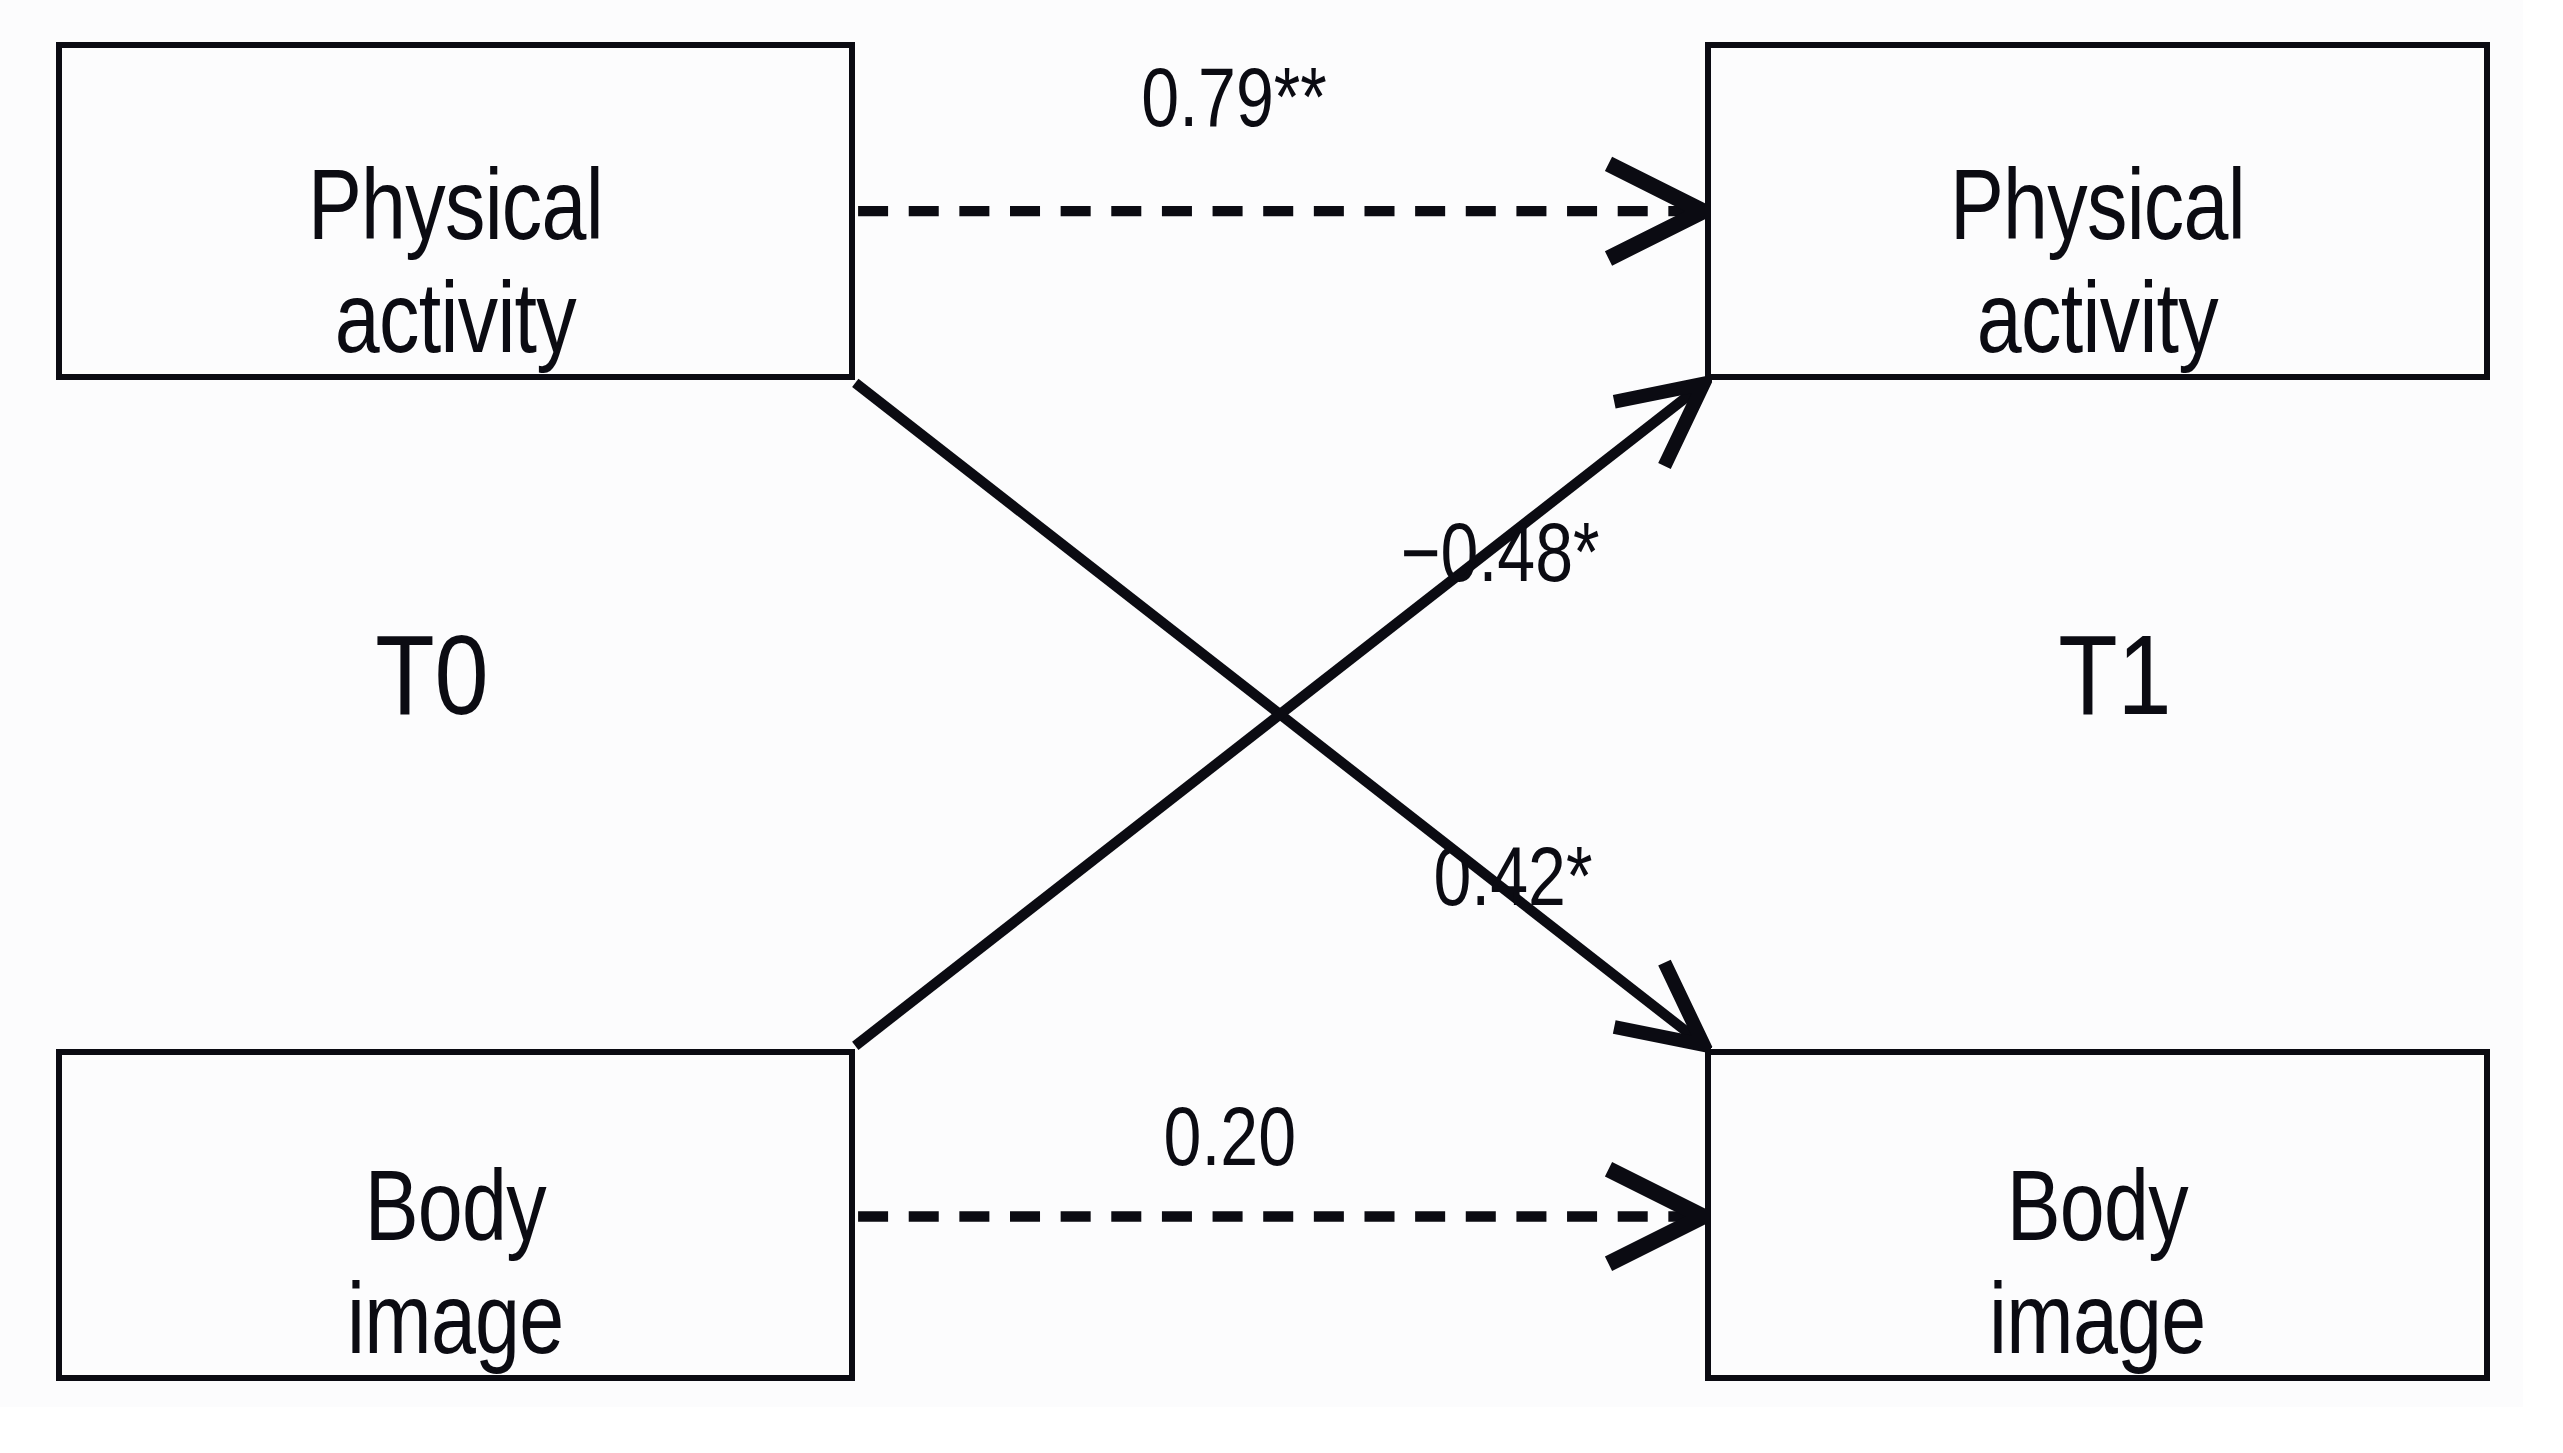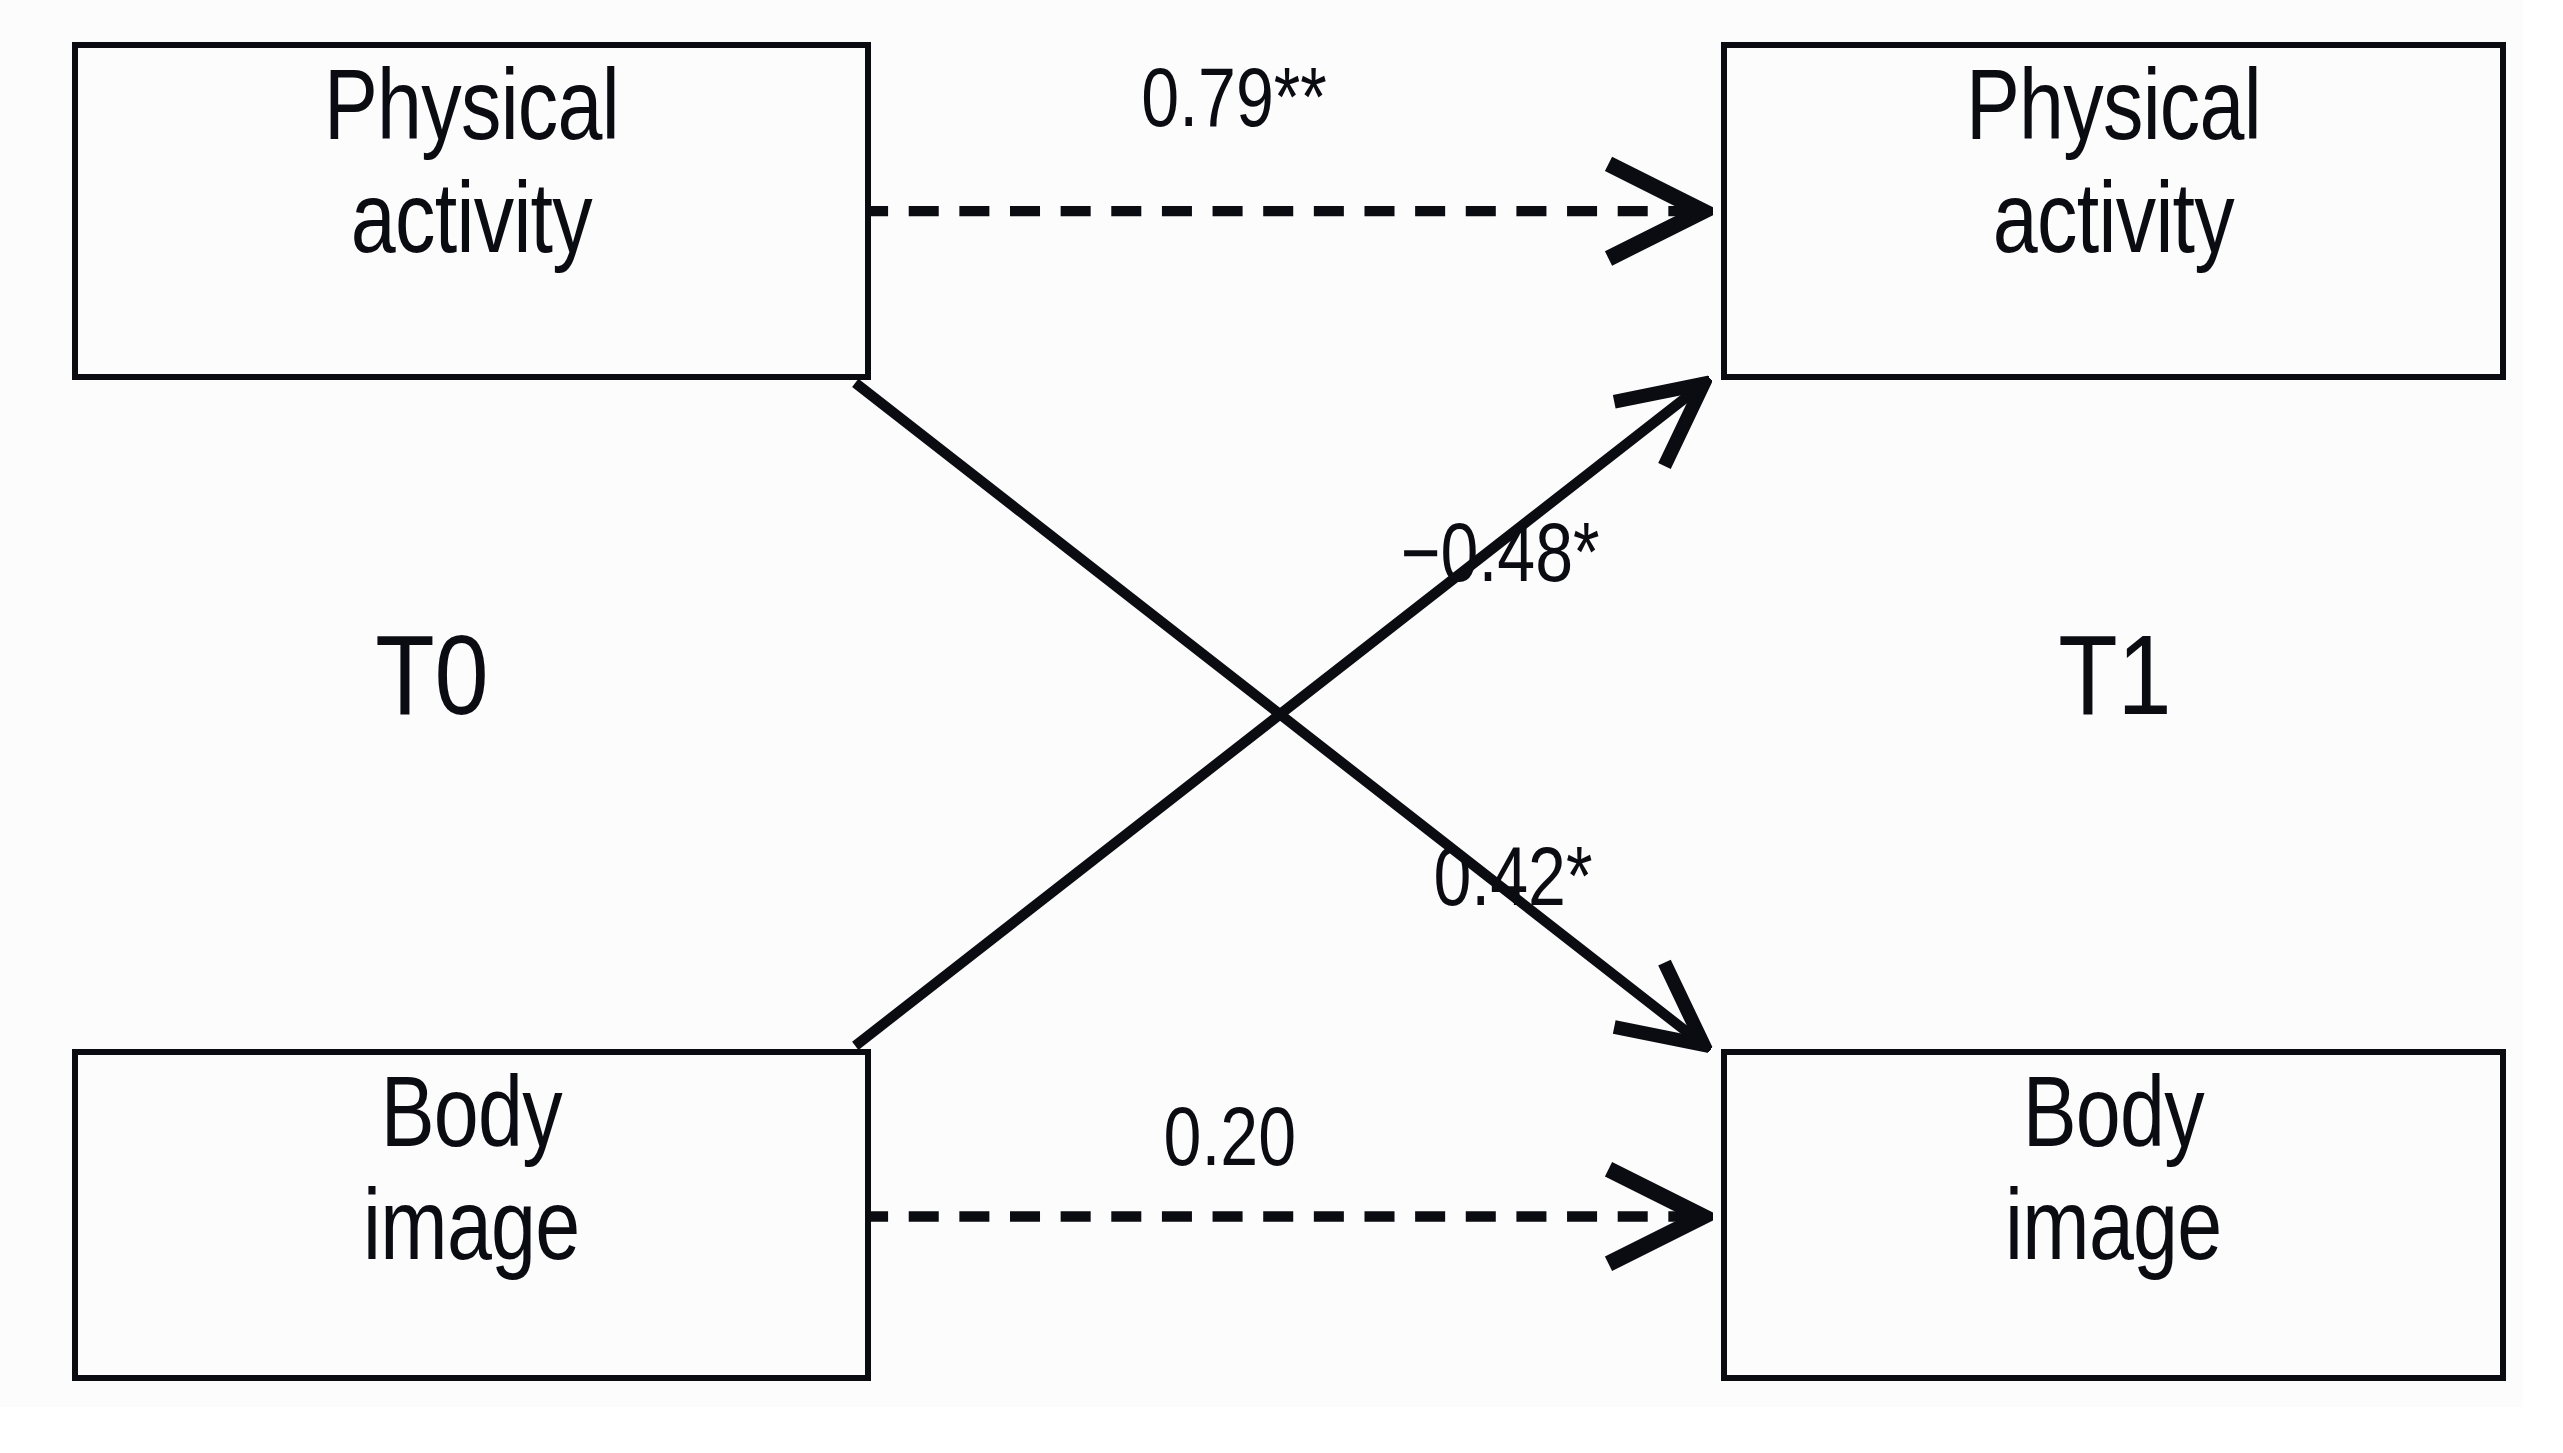--- a/index.html
+++ b/index.html
@@ -28,23 +28,22 @@
     left: 0; top: 0;
     width: 2563px;
     height: 1454px;
   }
   .node-box {
     position: absolute;
     box-sizing: border-box;
     background: #fcfcfd;
     border: 6.6px solid #0b0b12;
     display: flex;
-    align-items: flex-start;
+    align-items: flex-end;
     justify-content: center;
-    margin-left: 16px;
   }
   .node-label {
     text-align: center;
     color: #0b0b12;
     font-size: 101px;
     line-height: 1.12;
     letter-spacing: -0.9px;
     transform: scaleX(0.80);
     white-space: pre-line;
     font-weight: 400;

